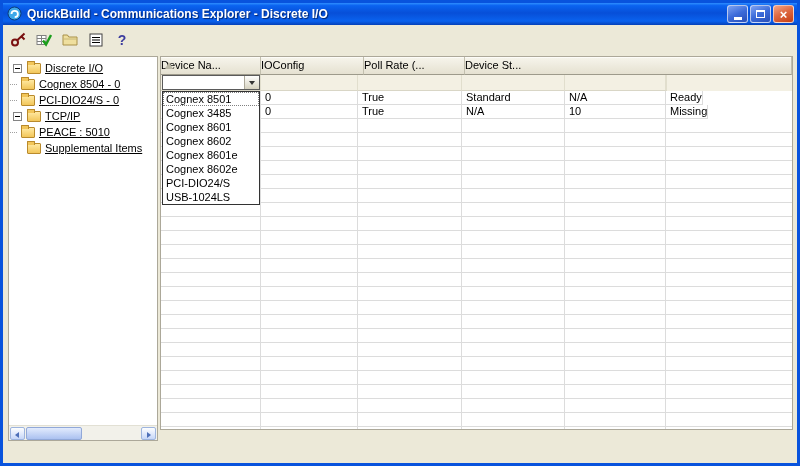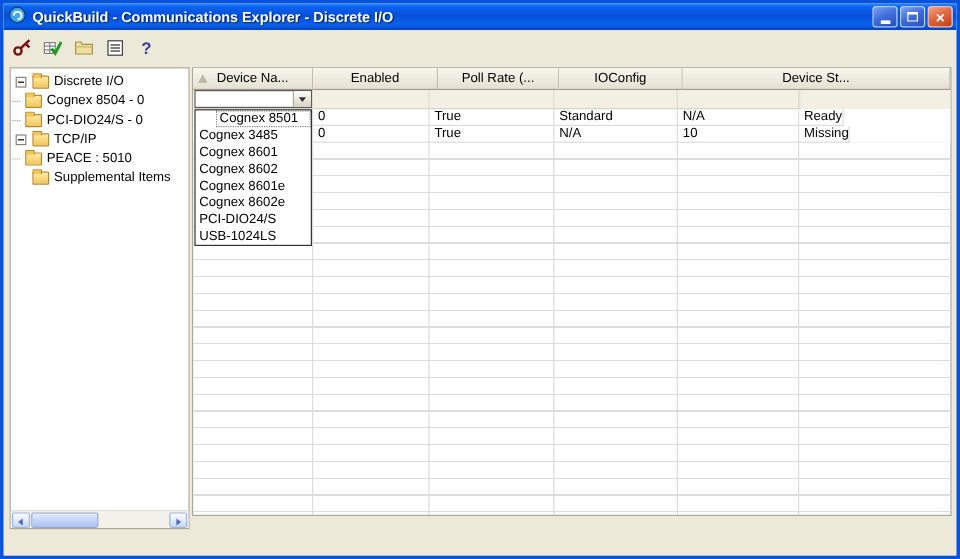--- a/index.html
+++ b/index.html
@@ -20,21 +20,21 @@
   
   .client{position:absolute;left:0;right:0;top:22px;bottom:0;background:#ECE9D8;}
 
   
   .toolbar{position:absolute;left:3px;top:2px;height:26px;display:flex;align-items:center;gap:2px;}
   .tbtn{width:24px;height:23px;display:flex;align-items:center;justify-content:center;border:1px solid transparent;}
   .help-glyph{font-weight:bold;font-size:14px;color:#3C3C9E;}
 
   
   .tree-panel{position:absolute;left:5px;top:31px;width:150px;height:385px;background:#fff;border:1px solid #ACA899;}
-  .tree-items{position:absolute;left:1px;right:1px;top:1px;bottom:16px;overflow:hidden;padding-top:2px;}
+  .tree-items{position:absolute;left:1px;right:1px;top:1px;bottom:16px;overflow:hidden;padding-top:2px;text-decoration:underline;}
   .titem{height:16px;display:flex;align-items:center;white-space:nowrap;cursor:default;}
   .titem.lvl0{padding-left:3px;}
   .titem.lvl1{}
   .expander{width:9px;height:9px;border:1px solid #848484;background:#fff;position:relative;margin-right:3px;flex:none;}
   .expander::after{content:"";position:absolute;left:1px;top:3px;width:5px;height:1px;background:#000;}
   .tspacer{width:12px;flex:none;}
   .tstub{width:7px;height:0;border-top:1px dotted #A0A0A0;margin-right:2px;flex:none;}
   .folder{position:relative;width:14px;height:11px;background:linear-gradient(#FFE9A2,#F2C65A);border:1px solid #B98A2C;border-radius:1px;margin:0 4px 0 2px;flex:none;}
   .folder::before{content:"";position:absolute;top:-3px;left:-1px;width:6px;height:3px;background:#F2C65A;border:1px solid #B98A2C;border-bottom:none;border-radius:1px 1px 0 0;}
 
@@ -45,21 +45,21 @@
   .sbtn.right{right:1px;}
   .sbtn::after{content:"";position:absolute;top:3.5px;width:0;height:0;border-top:3px solid transparent;border-bottom:3px solid transparent;}
   .sbtn.left::after{left:4px;border-right:4px solid #4D6FB8;}
   .sbtn.right::after{left:5px;border-left:4px solid #4D6FB8;}
   .sthumb{position:absolute;left:17px;top:1px;width:56px;height:13px;background:linear-gradient(#E2EBFD,#ABC1F0);border:1px solid #91A8D8;border-radius:2px;}
 
   
   .grid-panel{position:absolute;left:157px;right:4px;top:31px;height:374px;background:#fff;border:1px solid #ACA899;}
   .ghead{display:flex;height:18px;}
   .hcell{position:relative;background:linear-gradient(#F7F5EC,#E5E1D1);border-right:1px solid #C2BFAE;border-bottom:1px solid #9D9A8B;
-    box-shadow:inset 0 1px 0 #FDFCF8;text-align:center;line-height:17px;overflow:hidden;white-space:nowrap;flex:none;}
+    box-shadow:inset 0 1px 0 #FDFCF8;line-height:17px;overflow:hidden;white-space:nowrap;flex:none;}
   .sort-arrow{position:absolute;left:4px;top:5px;width:0;height:0;border-left:4px solid transparent;border-right:4px solid transparent;border-bottom:7px solid #BBB8A6;}
   .c0{width:100px;} .c1{width:97px;} .c2{width:104px;} .c3{width:103px;} .c4{width:101px;} .c5{flex:1;min-width:0;width:auto;}
 
   .gedit{position:relative;display:flex;height:16px;background:#F3F0E3;}
   .ecell{border-right:1px solid #E1DECD;border-bottom:1px solid #D9D6C6;flex:none;}
   .combo{position:absolute;left:1px;top:0;width:98px;height:15px;border:1px solid #5A5A5A;background:#fff;}
   .combo-text{position:absolute;left:3px;top:0;line-height:13px;}
   .combo-btn{position:absolute;right:0;top:0;width:15px;height:13px;background:linear-gradient(#FEFEFD,#D6D2C0);border-left:1px solid #ACA899;}
   .combo-btn::after{content:"";position:absolute;left:4px;top:5px;width:0;height:0;border-left:3.5px solid transparent;border-right:3.5px solid transparent;border-top:4px solid #333;}
 
@@ -73,21 +73,21 @@
       linear-gradient(#DCDCDC,#DCDCDC),
       linear-gradient(#DCDCDC,#DCDCDC),
       linear-gradient(#DCDCDC,#DCDCDC),
       linear-gradient(#DCDCDC,#DCDCDC);
     background-repeat:repeat,no-repeat,no-repeat,no-repeat,no-repeat,no-repeat;
     background-position:0 0,99px 0,196px 0,300px 0,403px 0,504px 0;
     background-size:auto,1px 100%,1px 100%,1px 100%,1px 100%,1px 100%;}
 
   .dropdown{position:absolute;left:1px;top:34px;width:98px;height:114px;background:#fff;border:1px solid #333;z-index:5;}
   .opt{height:14px;line-height:14px;padding-left:3px;white-space:nowrap;overflow:hidden;cursor:default;}
-  .opt.hl{outline:1px dotted #808080;outline-offset:-1px;margin-left:17px;}
+  .opt.hl{outline:1px dotted #808080;outline-offset:-1px;}
 </style>
 </head>
 <body>
 
 <div class="window">
 
   <div class="titlebar">
     <span>
       <svg width="15" height="15" viewBox="0 0 15 15">
           <circle cx="7.5" cy="7.5" r="6.5" fill="#3FA8E8" stroke="#0A3C78"></circle>
@@ -191,23 +191,22 @@
       </div>
     </div>
 
     <div class="grid-panel">
 
       <div class="ghead">
         <div class="hcell c0">
           <span class="sort-arrow"></span>
           <span>Device Na...</span>
         </div>
-        <div class="hcell c2"><span>Enabled</span></div>
+        <div class="hcell c3"><span>IOConfig</span></div>
         <div class="hcell c4"><span>Poll Rate (...</span></div>
-        <div class="hcell c3"><span>IOConfig</span></div>
         <div class="hcell c5"><span>Device St...</span></div>
       </div>
 
       <div class="gedit">
         <div class="ecell c0">
           <div class="combo">
             <span class="combo-text"></span>
             <span class="combo-btn"></span>
           </div>
         </div>

